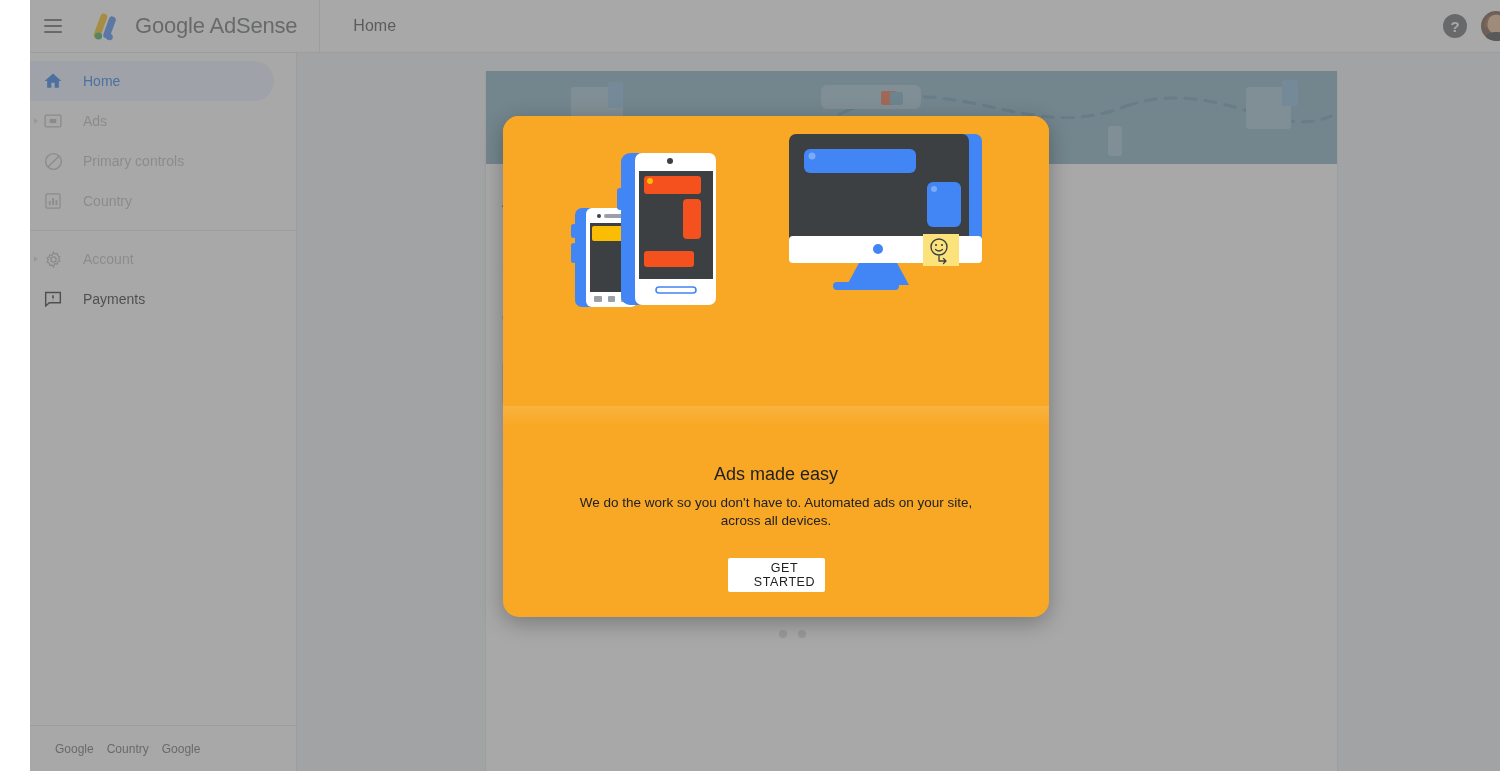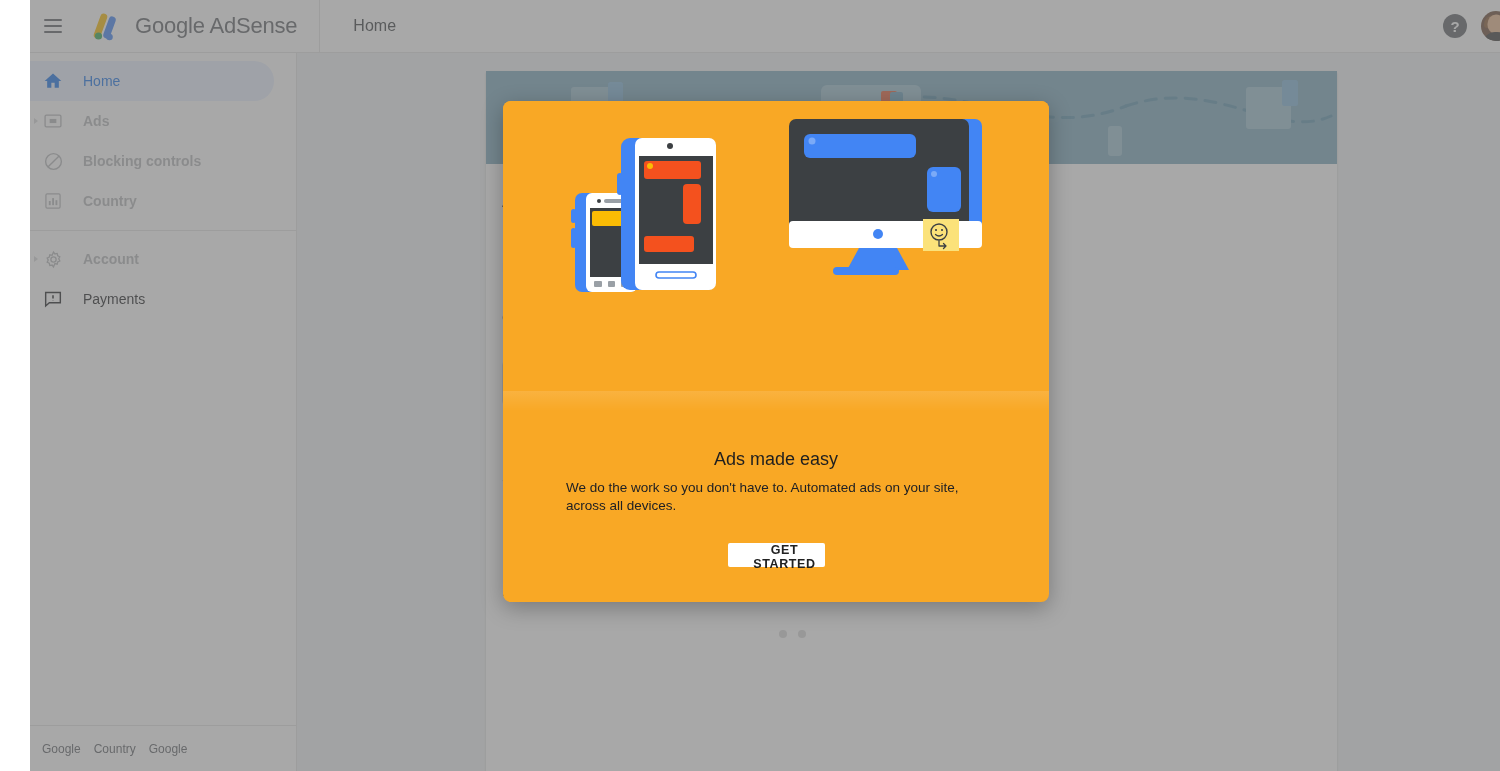--- a/index.html
+++ b/index.html
@@ -146,42 +146,42 @@
     margin-right: 22px;
     border-radius: 0 20px 20px 0;
     cursor: pointer;
     color: #5f6368;
   }
   .nav-item.active {
     background: #e8f0fe;
     color: #1a73e8;
   }
   .nav-item.active .nav-label { font-weight: 500; }
-  .nav-item.dim { opacity: 0.46; font-weight: bold; }
+  .nav-item.dim { opacity: 0.46; }
   .nav-caret {
     position: absolute;
     left: 2px;
     width: 8px; height: 8px;
     opacity: 0.55;
   }
   .nav-icon {
     width: 22px; height: 22px;
     margin-right: 19px;
     flex: 0 0 22px;
     display: flex; align-items: center; justify-content: center;
   }
   .nav-label { font-size: 14px; }
 
   .sidebar-spacer { flex: 1 1 auto; }
   .sidebar-footer {
     border-top: 1px solid #e3e3e3;
     height: 46px;
     display: flex; align-items: center;
     gap: 13px;
-    padding-left: 12px;
+    padding-left: 25px;
   }
   .sidebar-footer a {
     font-size: 12px; color: #5f6368;
     text-decoration: none; cursor: pointer;
   }
 
   
   .content {
     position: absolute;
     top: 53px; left: 267px;
@@ -266,24 +266,24 @@
     left: 463px; top: 577px;
     display: flex; gap: 11px;
     z-index: 6;
   }
   .dot { width: 8px; height: 8px; border-radius: 50%; background: #ffffff; cursor: pointer; }
   .dot.off { background: #d7d7d7; }
 
   
   .modal {
     position: absolute;
-    left: 473px; top: 101px;
+    left: 473px; top: 116px;
     width: 546px; height: 501px;
     background: #f9a825;
-    border-radius: 8px;
+    border-radius: 16px;
     z-index: 100;
     overflow: hidden;
     box-shadow: 0 6px 22px rgba(0,0,0,0.28);
   }
   .modal-art {
     position: absolute;
     left: 0; top: 0; width: 546px; height: 305px;
     background: #f9a825;
   }
   .modal-band {
@@ -291,29 +291,29 @@
     left: 0; top: 290px; width: 546px; height: 20px;
     background: linear-gradient(to bottom, rgba(255,255,255,0.12), rgba(255,255,255,0));
   }
   .modal-title {
     position: absolute; left: 0; top: 348px;
     width: 546px; text-align: center;
     font-size: 18px; color: #1f1f1f;
   }
   .modal-sub {
     position: absolute; left: 63px; top: 378px;
-    width: 420px; 
+    width: 420px; text-align: center;
     font-size: 13.5px; color: #202124; line-height: 18px;
   }
   .modal-btn {
     position: absolute; left: 225px; top: 442px;
-    width: 97px; height: 24px;
+    width: 97px; height: 34px;
     background: #ffffff; border: none; border-radius: 2px;
     font-family: "Liberation Sans", sans-serif;
-    font-size: 12.5px; font-weight: bold; letter-spacing: .6px;
+    font-size: 12.5px; font-weight: normal; letter-spacing: .6px;
     color: #212121; cursor: pointer; padding-left: 16px;
   }
 </style>
 </head>
 <body>
 
 <div id="app">
 
   <div class="topbar">
 
@@ -372,21 +372,21 @@
         <span class="nav-label">Ads</span>
       </div>
 
       <div class="nav-item dim">
         <div class="nav-icon">
           <svg width="21" height="21" viewBox="0 0 24 24" fill="none" stroke="#5f6368" stroke-width="1.6">
             <circle cx="12" cy="12" r="9"></circle>
               <line x1="5.6" y1="18.4" x2="18.4" y2="5.6"></line>
           </svg>
         </div>
-        <span class="nav-label">Blocking controls</span>
+        <span class="nav-label">Primary controls</span>
       </div>
 
       <div class="nav-item dim">
         <div class="nav-icon">
           <svg width="20" height="20" viewBox="0 0 24 24" fill="none" stroke="#5f6368" stroke-width="1.5">
             <rect x="3.5" y="3.5" width="17" height="17" rx="1.5"></rect>
             <rect x="7" y="12" width="2.2" height="5" fill="#5f6368" stroke="none"></rect>
             <rect x="11" y="8.5" width="2.2" height="8.5" fill="#5f6368" stroke="none"></rect>
             <rect x="15" y="11" width="2.2" height="6" fill="#5f6368" stroke="none"></rect>
           </svg>

